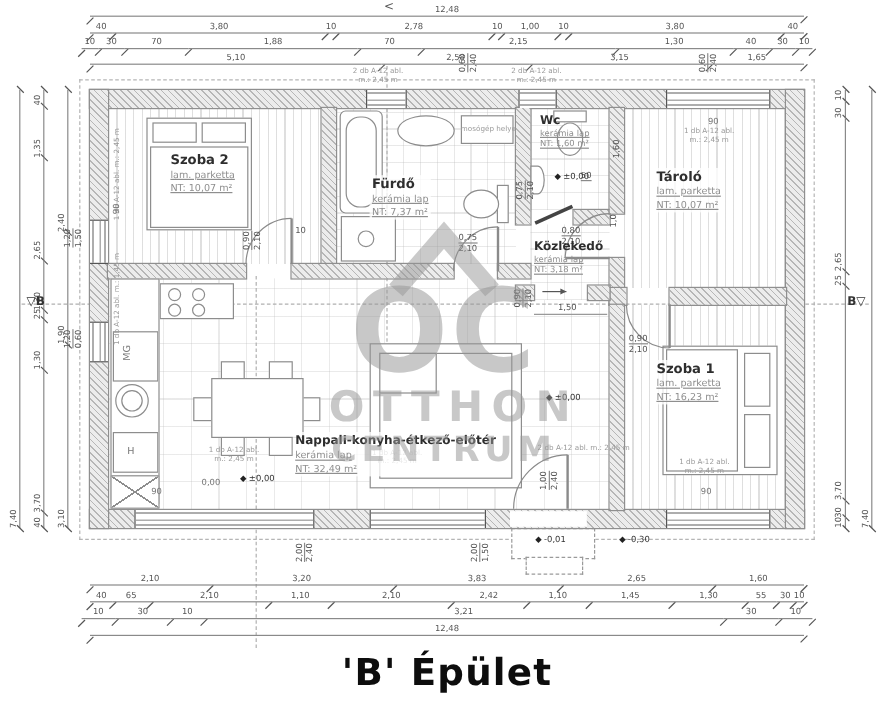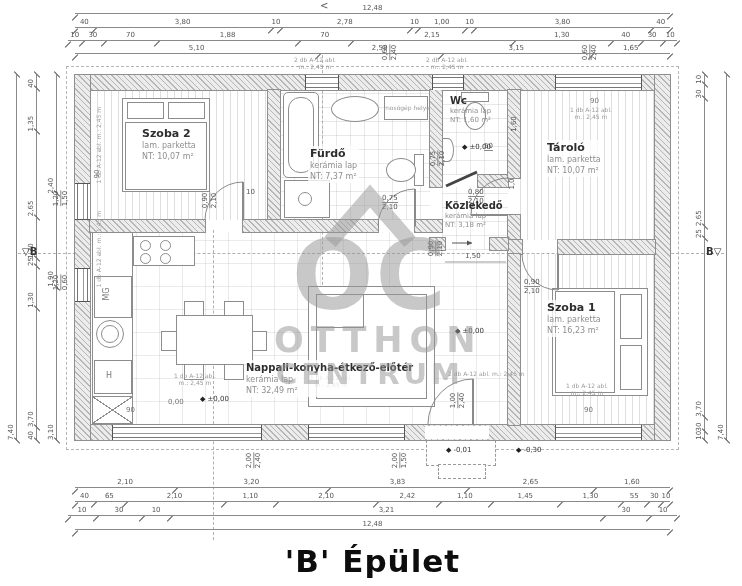--- a/index.html
+++ b/index.html
@@ -48,21 +48,21 @@
   .dpair{position:absolute;font-size:7px;line-height:8px;color:#555;text-align:center;z-index:7;white-space:nowrap;}
   .dpair span{display:block;}
   .dpair span:first-child{border-bottom:1px solid #8a8a8a;}
   .rot{transform:rotate(-90deg);transform-origin:center;}
   .tinynote{position:absolute;font-size:6px;line-height:7px;color:#9a9a9a;z-index:7;text-align:center;white-space:nowrap;}
   .sill{position:absolute;font-size:7px;color:#777;z-index:7;}
   .lvl{position:absolute;font-size:7px;color:#333;z-index:7;white-space:nowrap;}
   .lvl::before{content:'◆';font-size:7px;color:#222;margin-right:2px;}
   .roomlbl{position:absolute;z-index:8;background:rgba(255,255,255,.78);padding:1px 2px;}
   .rname{font-weight:bold;font-size:11px;color:#2e2e2e;line-height:13px;white-space:nowrap;}
-  .rline{font-size:8px;color:#8f8f8f;line-height:11px;white-space:nowrap;}
+  .rline{font-size:8px;color:#8f8f8f;line-height:11px;white-space:nowrap;text-decoration:underline;}
   .bmark{position:absolute;font-size:10px;font-weight:bold;color:#333;z-index:7;}
   .dash-h{position:absolute;border-top:1px dashed #b0b0b0;z-index:2;}
   .dash-v{position:absolute;border-left:1px dashed #b0b0b0;z-index:2;}
   
   .wm{position:absolute;z-index:20;color:rgba(150,150,150,.52);font-weight:bold;text-align:center;pointer-events:none;}
   #wm-oc{left:284px;top:228px;width:172px;font-size:96px;line-height:96px;letter-spacing:2px;}
   #wm-otthon{left:274px;top:322px;width:192px;font-size:35px;line-height:36px;letter-spacing:7px;}
   #wm-centrum{left:274px;top:358px;width:192px;font-size:29px;line-height:32px;letter-spacing:4px;}
   
   #title{position:absolute;left:75px;top:543px;width:595px;text-align:center;

